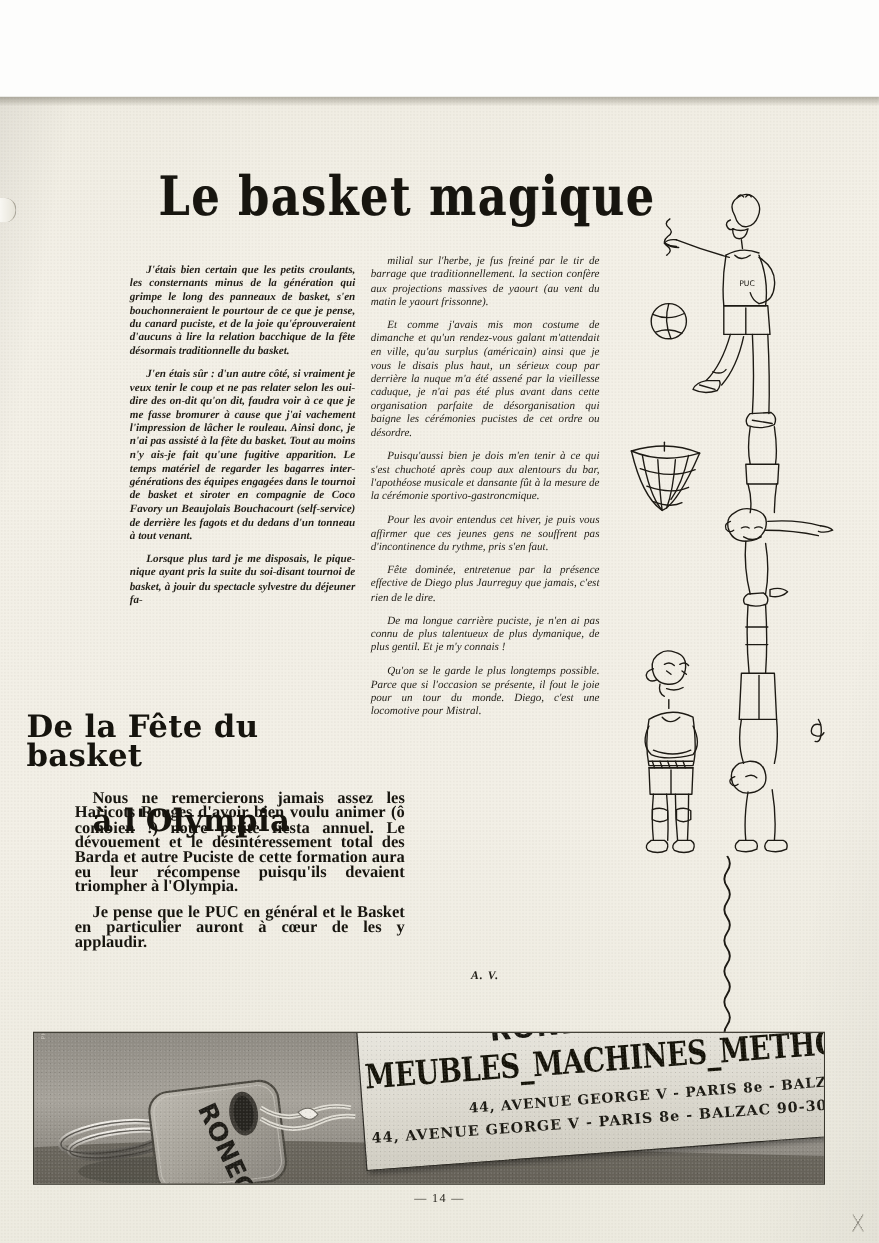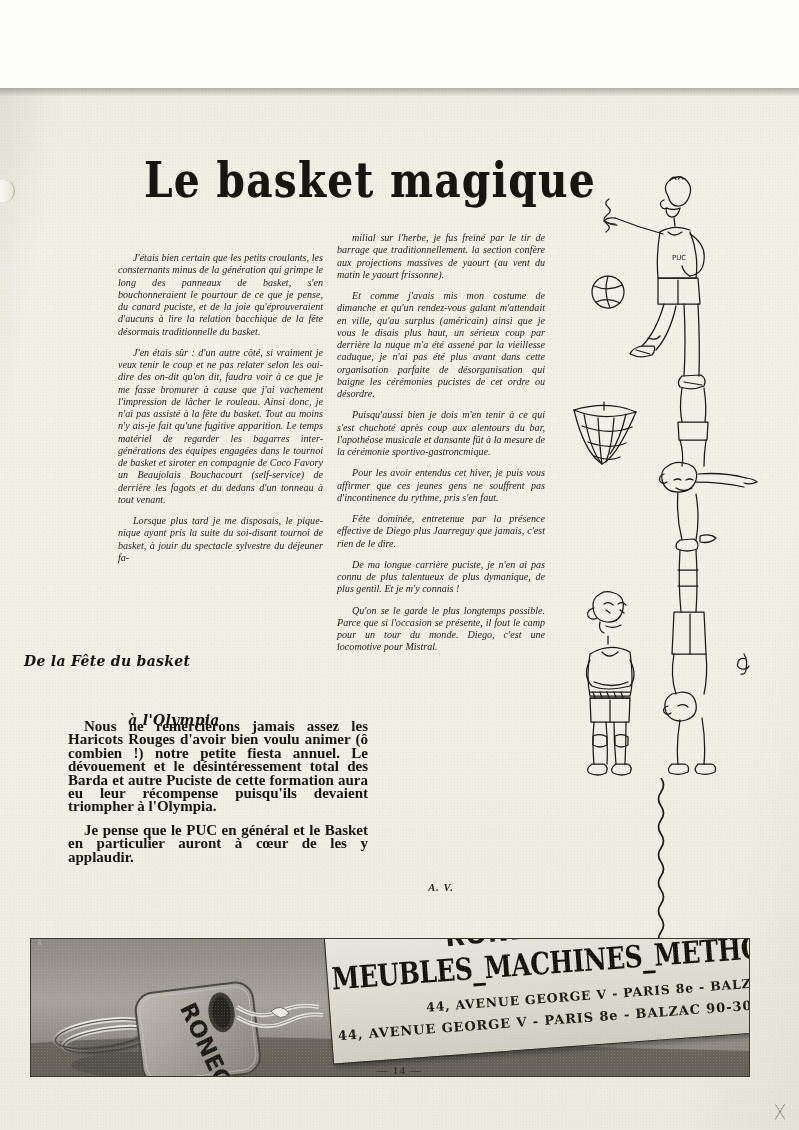--- a/index.html
+++ b/index.html
@@ -101,36 +101,35 @@
   .col {
     position: absolute;
     font-family: "Liberation Serif", serif;
     font-style: italic;
     font-size: 10.1px;
     line-height: 12.25px;
     text-align: justify;
     color: #201d16;
     -webkit-font-smoothing: none;
   }
-  #col-1 { left: 118px; top: 164px; width: 205px; }
+  #col-1 { left: 118px; top: 152px; width: 205px; font-weight: bold; }
   #col-2 { left: 337px; top: 144px; width: 208px; }
 
   .col p { margin: 0 0 9px 0; text-indent: 15px; }
   .col p:last-child { margin-bottom: 0; }
 
   
   #subhead {
     position: absolute;
     left: 24px;
     top: 560px;
     width: 300px;
     font-family: "DejaVu Serif", serif;
-    font-style: italic;
-    font-weight: 700;
-    font-size: 14px;
+    font-weight: 700;
+    font-size: 28px;
     line-height: 26px;
     color: #16140e;
     letter-spacing: .3px;
   }
   #subhead .ln1 { display: block; text-align: left; }
   #subhead .ln2 { display: block; text-align: center; margin-top: 33px; }
 
   
   #boldblock {
     position: absolute;
@@ -274,21 +273,21 @@
     color: #cfcbc2;
     transform: rotate(-90deg);
     transform-origin: left top;
     letter-spacing: .4px;
     white-space: nowrap;
   }
 
   
   #page-number {
     position: absolute;
-    left: 0; top: 976px;
+    left: 0; top: 996px;
     width: 799px;
     text-align: center;
     font-family: "Liberation Serif", serif;
     font-size: 11px;
     letter-spacing: 1.2px;
     color: #2a2720;
   }
 </style>
 </head>
 <body>
@@ -439,21 +438,21 @@
       <p>Lorsque plus tard je me disposais, le pique-nique ayant pris la suite du soi-disant tournoi de basket, à jouir du spectacle sylvestre du déjeuner fa-</p>
     </div>
 
     <div id="col-2" class="col">
       <p>milial sur l'herbe, je fus freiné par le tir de barrage que traditionnellement. la section confère aux projections massives de yaourt (au vent du matin le yaourt frissonne).</p>
       <p>Et comme j'avais mis mon costume de dimanche et qu'un rendez-vous galant m'attendait en ville, qu'au surplus (américain) ainsi que je vous le disais plus haut, un sérieux coup par derrière la nuque m'a été assené par la vieillesse caduque, je n'ai pas été plus avant dans cette organisation parfaite de désorganisation qui baigne les cérémonies pucistes de cet ordre ou désordre.</p>
       <p>Puisqu'aussi bien je dois m'en tenir à ce qui s'est chuchoté après coup aux alentours du bar, l'apothéose musicale et dansante fût à la mesure de la cérémonie sportivo-gastroncmique.</p>
       <p>Pour les avoir entendus cet hiver, je puis vous affirmer que ces jeunes gens ne souffrent pas d'incontinence du rythme, pris s'en faut.</p>
       <p>Fête dominée, entretenue par la présence effective de Diego plus Jaurreguy que jamais, c'est rien de le dire.</p>
       <p>De ma longue carrière puciste, je n'en ai pas connu de plus talentueux de plus dymanique, de plus gentil. Et je m'y connais !</p>
-      <p>Qu'on se le garde le plus longtemps possible. Parce que si l'occasion se présente, il fout le camp pour un tour du monde. Diego, c'est une locomotive pour Mistral.</p>
+      <p>Qu'on se le garde le plus longtemps possible. Parce que si l'occasion se présente, il fout le joie pour un tour du monde. Diego, c'est une locomotive pour Mistral.</p>
     </div>
 
     <div id="sig-right">A. V.</div>
 
     <div id="subhead">
       <span class="ln1">De la Fête du basket</span>
       <span class="ln2">à l'Olympia</span>
     </div>
 
     <div id="boldblock">

